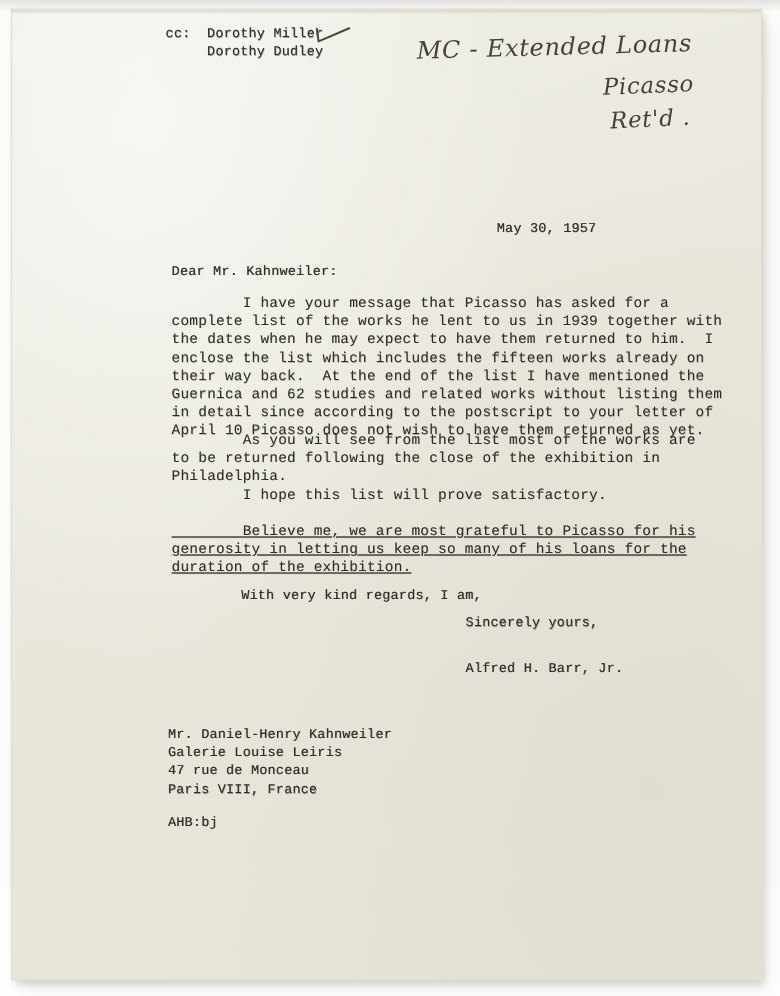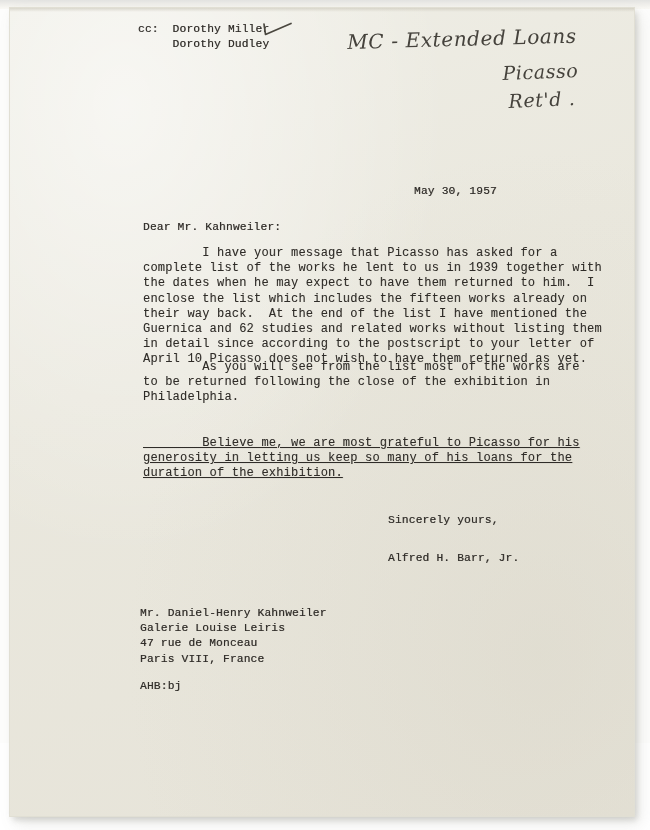--- a/index.html
+++ b/index.html
@@ -172,24 +172,26 @@
 complete list of the works he lent to us in 1939 together with
 the dates when he may expect to have them returned to him.  I
 enclose the list which includes the fifteen works already on
 their way back.  At the end of the list I have mentioned the
 Guernica and 62 studies and related works without listing them
 in detail since according to the postscript to your letter of
 April 10 Picasso does not wish to have them returned as yet.</div>
       <div class="para bolder" id="para-2">        As you will see from the list most of the works are
 to be returned following the close of the exhibition in
 Philadelphia.</div>
+      <div class="para bolder" id="para-3">        I hope this list will prove satisfactory.</div>
       <div class="para bolder" id="para-4">        Believe me, we are most grateful to Picasso for his
 generosity in letting us keep so many of his loans for the
 duration of the exhibition.</div>
 
+      <div class="tw bolder" id="closing-line">With very kind regards, I am,</div>
       <div class="tw bolder" id="complimentary">Sincerely yours,</div>
       <div class="tw bolder" id="signature">Alfred H. Barr, Jr.</div>
 
       <div class="tw bolder" id="address-block">Mr. Daniel-Henry Kahnweiler
 Galerie Louise Leiris
 47 rue de Monceau
 Paris VIII, France</div>
 
       <div class="tw bolder" id="initials-line">AHB:bj</div>
 

